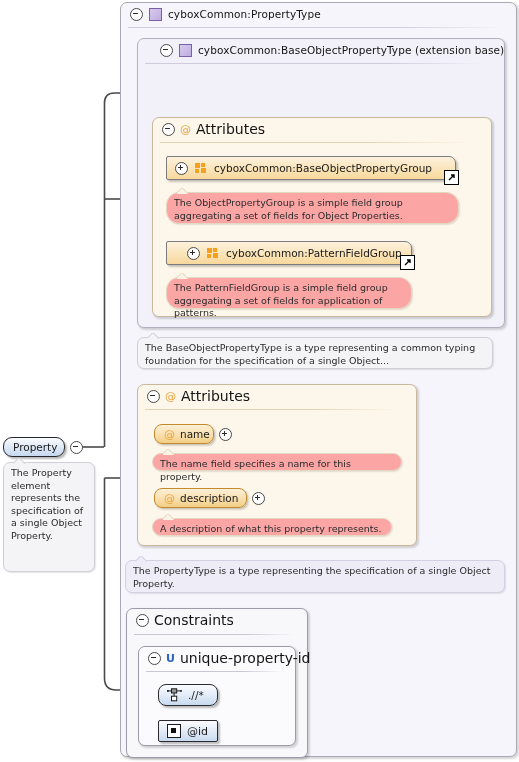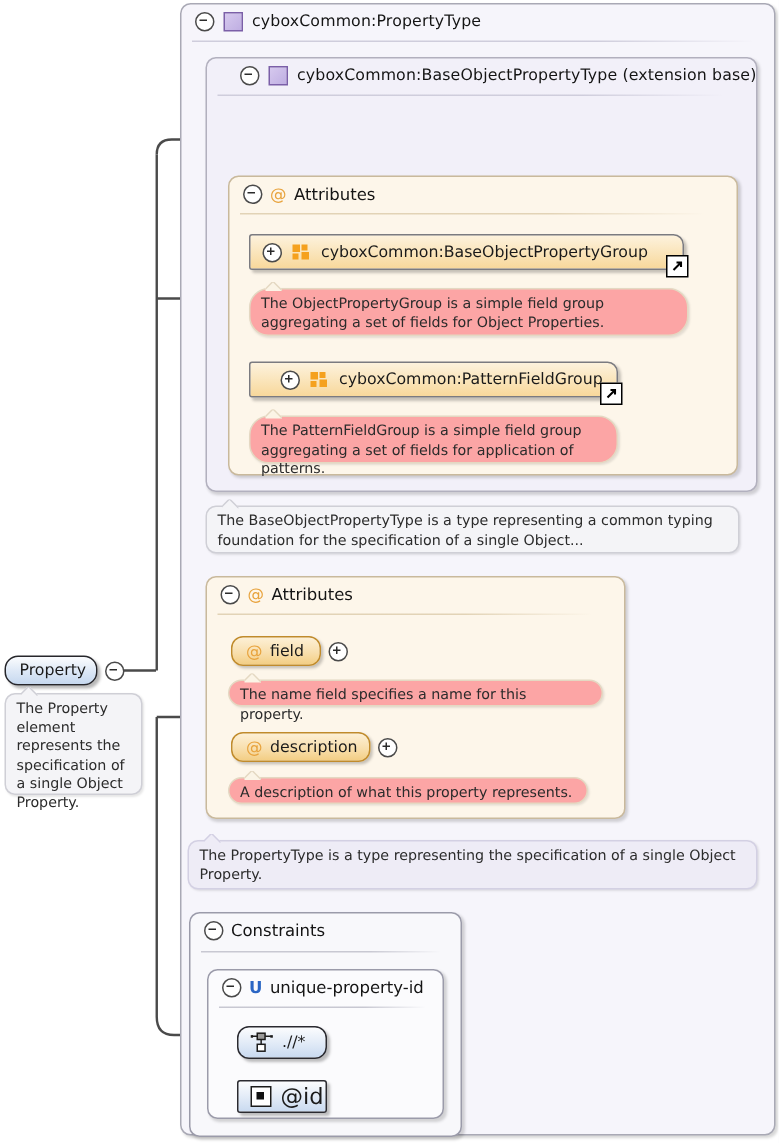--- a/index.html
+++ b/index.html
@@ -83,21 +83,21 @@
   .grp-header {
     position: absolute;
     left: 0; top: 0;
     height: 22px;
     display: flex;
     align-items: center;
     gap: 5px;
     padding-left: 8px;
     white-space: nowrap;
   }
-  .grp-title { font-size: 11px; color: #141414; }
+  .grp-title { font-size: 14px; color: #141414; }
   .hr-sep-o {
     position: absolute;
     height: 1px;
     background: linear-gradient(to right, #e2d3b6 0%, #e2d3b6 66%, rgba(226,211,182,0) 100%);
   }
   .hr-sep-g {
     position: absolute;
     height: 1px;
     background: linear-gradient(to right, #c8c8d2 0%, #c8c8d2 70%, rgba(200,200,210,0) 100%);
   }
@@ -252,21 +252,21 @@
     position: absolute;
     box-sizing: border-box;
     border: 1.4px solid #2a2a30;
     border-radius: 2px;
     background: linear-gradient(to bottom,#fbfcfe 0%, #e2ebf7 52%, #c9daf0 100%);
     display: flex;
     align-items: center;
     gap: 6px;
     padding: 0 8px;
     box-shadow: 2px 2px 2px rgba(0,0,0,0.26);
-    font-size: 15px;
+    font-size: 11px;
     white-space: nowrap;
   }
   .ico-selector {
     width: 15px; height: 14px;
     position: relative;
     flex: 0 0 auto;
   }
   .ico-field {
     width: 12px; height: 12px;
     border: 1.3px solid #1b1b1b;
@@ -344,21 +344,21 @@
     <path d="M 104.5 478 L 136 478" stroke="#4a4a4a" stroke-width="1.6" fill="none"></path>
 
     <path d="M 104.5 478 L 104.5 678 Q 104.5 690 116 690 L 126 690" stroke="#4a4a4a" stroke-width="1.6" fill="none"></path>
   </svg>
 
   <div class="pill blue" style="left:3px; top:437px; width:62px; height:20px;">
     <span>Property</span>
   </div>
   <span class="tog" style="position:absolute; left:70px; top:441px;"></span>
 
-  <div class="doc notch-g" style="left:3px; top:462px; width:92px; height:68px;">
+  <div class="doc notch-g" style="left:3px; top:462px; width:92px; height:110px;">
     <span class="notch"></span>
     <span>The Property element represents the specification of a single Object Property.</span>
   </div>
 
   <div class="ct-box abs" style="left:120px; top:2px; width:397px; height:755px;">
   </div>
   <div class="ct-header" style="left:122px; top:3px; width:390px;">
     <span class="tog"></span>
     <span class="ico ico-ct"></span>
     <span class="ct-title">cyboxCommon:PropertyType</span>
@@ -435,21 +435,21 @@
   </div>
   <div class="grp-header" style="left:139px; top:385px; width:276px;">
     <span class="tog"></span>
     <span class="ico ico-at">@</span>
     <span class="grp-title">Attributes</span>
   </div>
   <div class="hr-sep-o" style="left:145px; top:409px; width:250px;"></div>
 
   <div class="pill orange" style="left:154px; top:424px; width:60px; height:20px;">
     <span class="ico ico-at">@</span>
-    <span>field</span>
+    <span>name</span>
   </div>
   <span class="tog plus" style="position:absolute; left:219px; top:428px;"></span>
 
   <div class="doc tint-o notch-o" style="left:152px; top:453px; width:250px; height:18px;">
     <span class="notch"></span>
     <span>The name field specifies a name for this property.</span>
   </div>
 
   <div class="pill orange" style="left:154px; top:488px; width:93px; height:20px;">
     <span class="ico ico-at">@</span>

